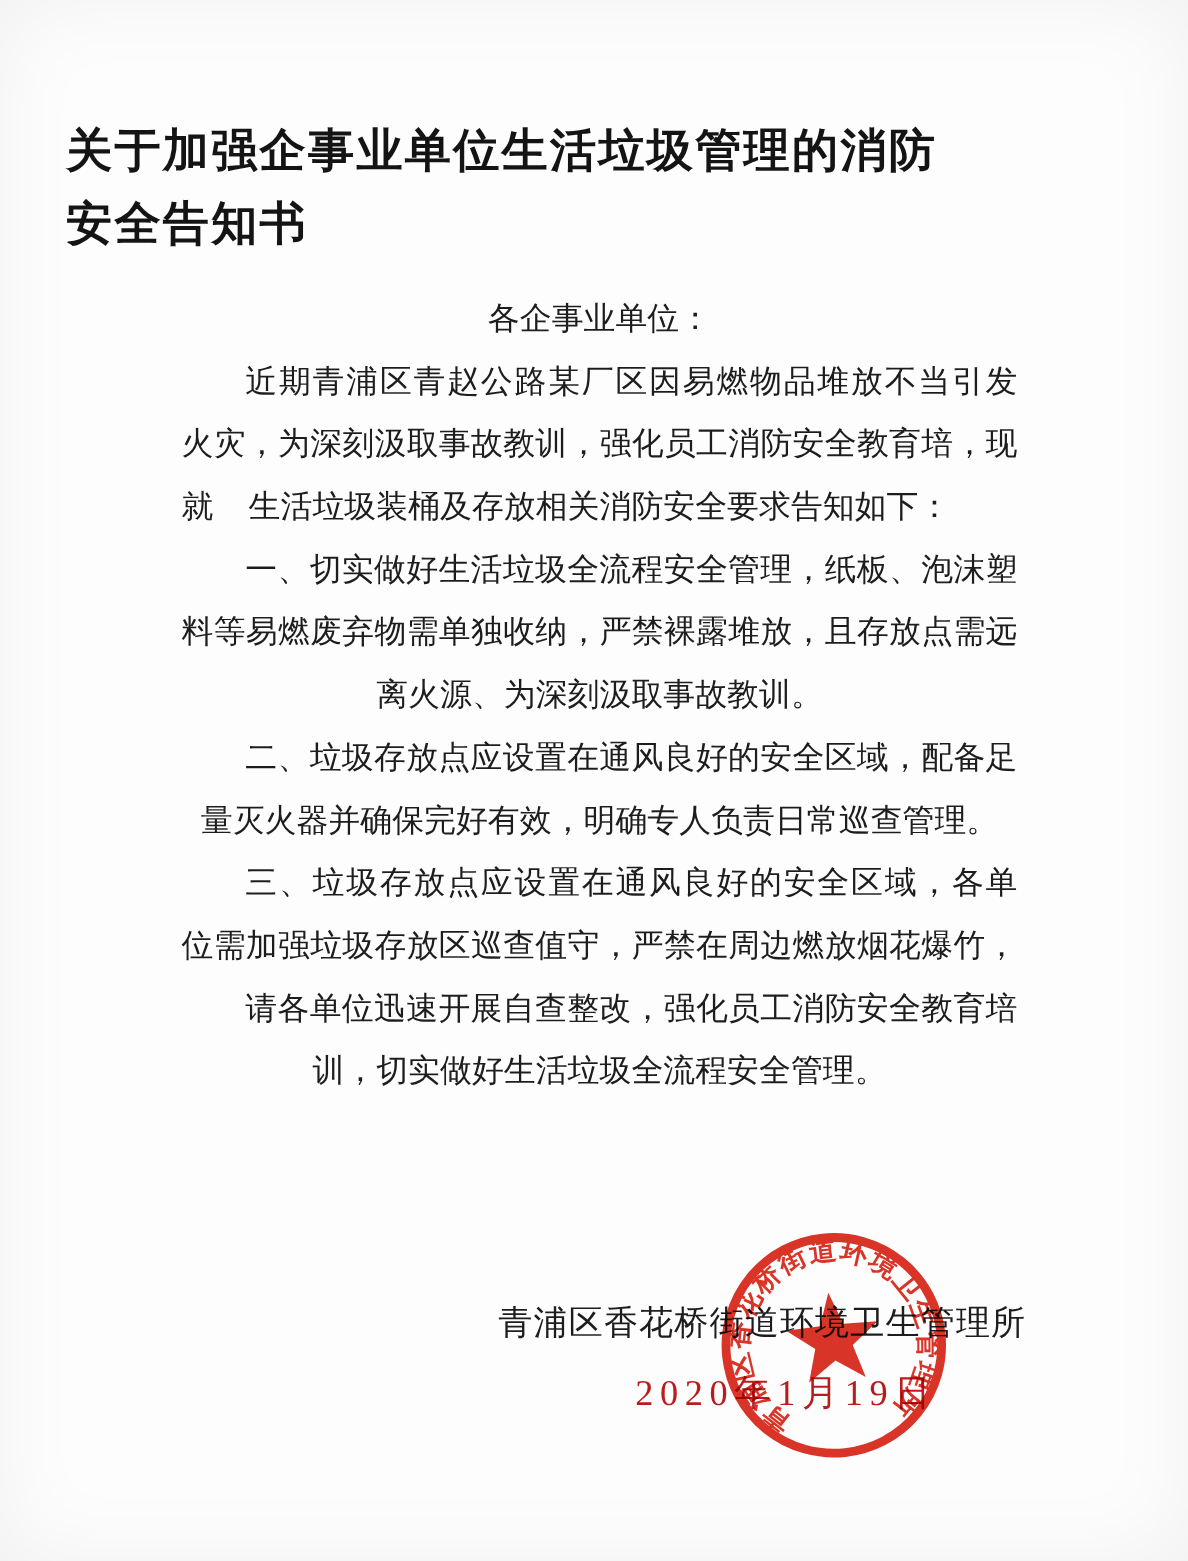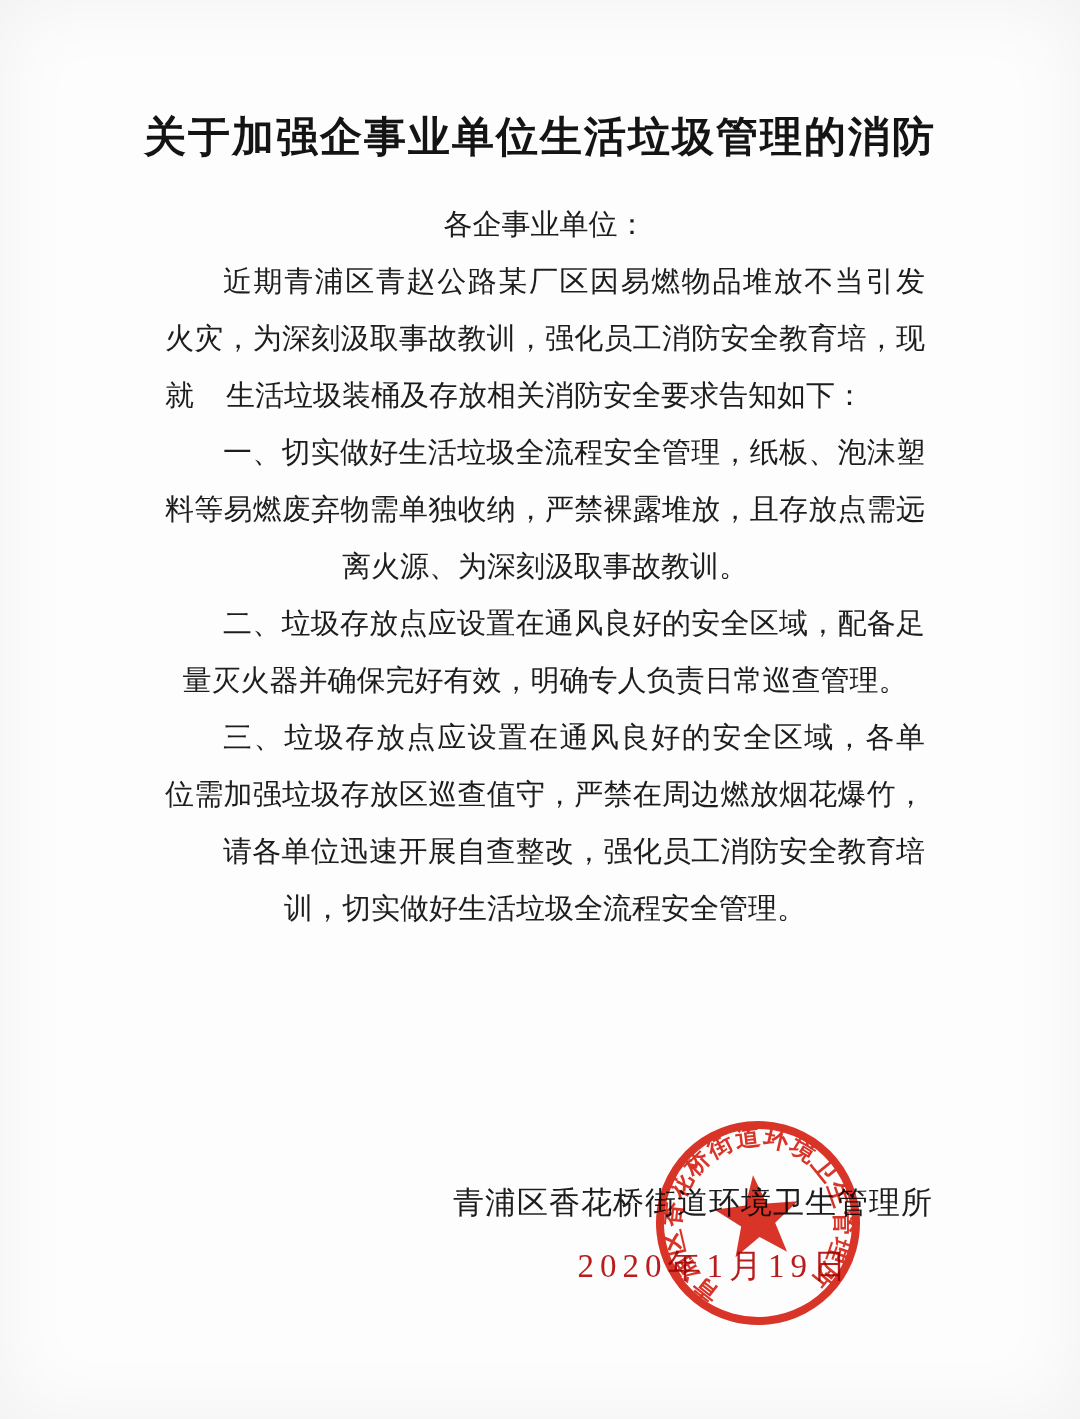--- a/index.html
+++ b/index.html
@@ -8,21 +8,21 @@
     width:1080px;height:1419px;
     margin:0 auto;
     background:#fdfdfd;
     box-shadow:inset 0 0 80px rgba(0,0,0,0.05);
     font-family:"Liberation Serif","DejaVu Serif",serif;
     color:#1d1d1d;
     overflow:hidden;
   }
   .title{
     margin:104px 60px 0 60px;
-    text-align:center;
+    text-align:left;
     font-family:"Liberation Sans","DejaVu Sans",sans-serif;
     font-weight:700;
     font-size:42px;
     line-height:66px;
     letter-spacing:2px;
     color:#141414;
   }
   .doc-body{
     margin:26px 155px 0 165px;
     font-size:29px;
@@ -64,20 +64,21 @@
   }
   .seal svg{display:block;width:100%;height:100%;}
 </style>
 </head>
 <body>
 
 <div class="page">
 
   <div class="title">
     <div>关于加强企事业单位生活垃圾管理的消防</div>
+    <div>安全告知书</div>
   </div>
 
   <div class="doc-body">
       <div class="line">各企事业单位：</div>
       <div class="line indent full">近期青浦区青赵公路某厂区因易燃物品堆放不当引发</div>
       <div class="line full">火灾，为深刻汲取事故教训，强化员工消防安全教育培，现就</div>
       <div class="line">生活垃圾装桶及存放相关消防安全要求告知如下：</div>
       <div class="line indent full">一、切实做好生活垃圾全流程安全管理，纸板、泡沫塑</div>
       <div class="line full">料等易燃废弃物需单独收纳，严禁裸露堆放，且存放点需远</div>
       <div class="line">离火源、为深刻汲取事故教训。</div>

